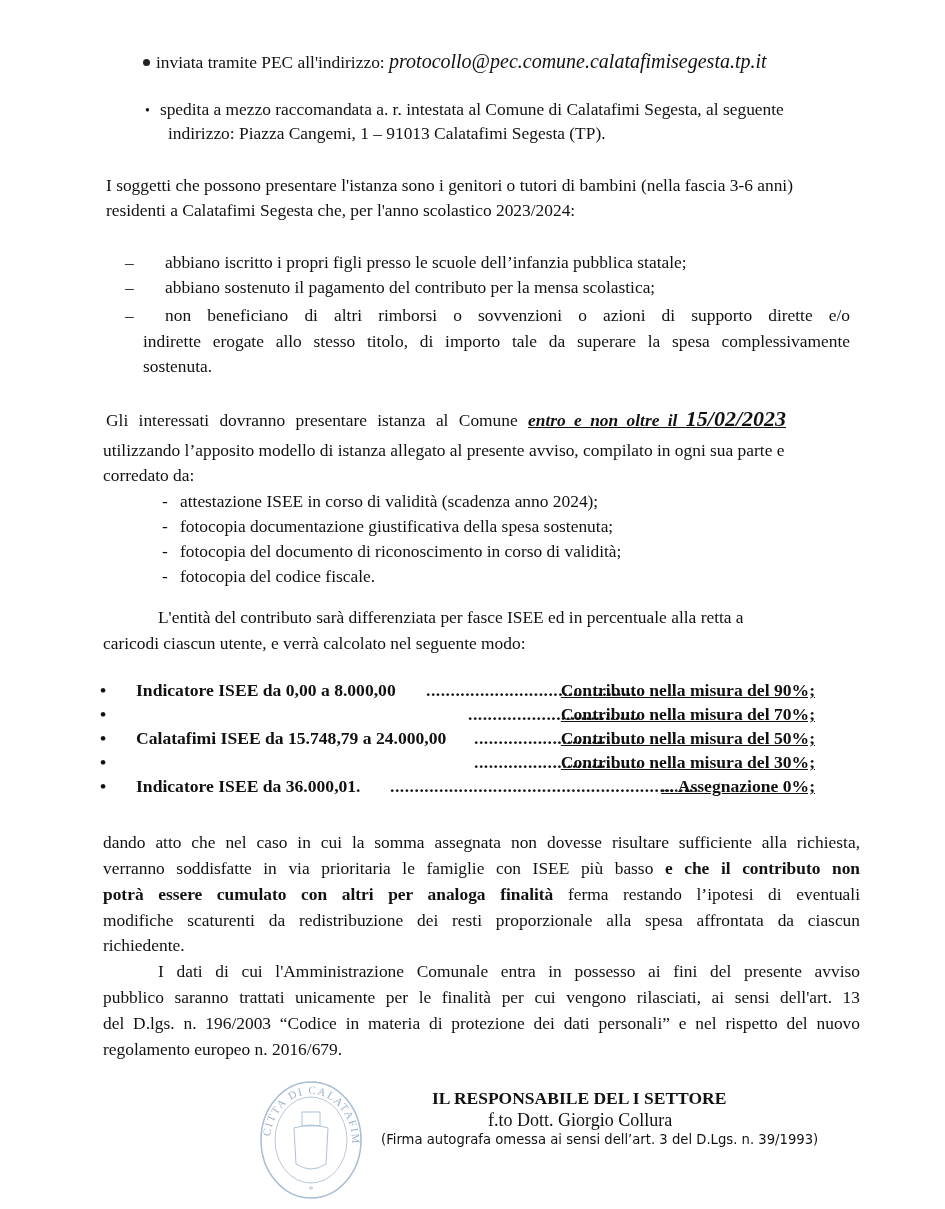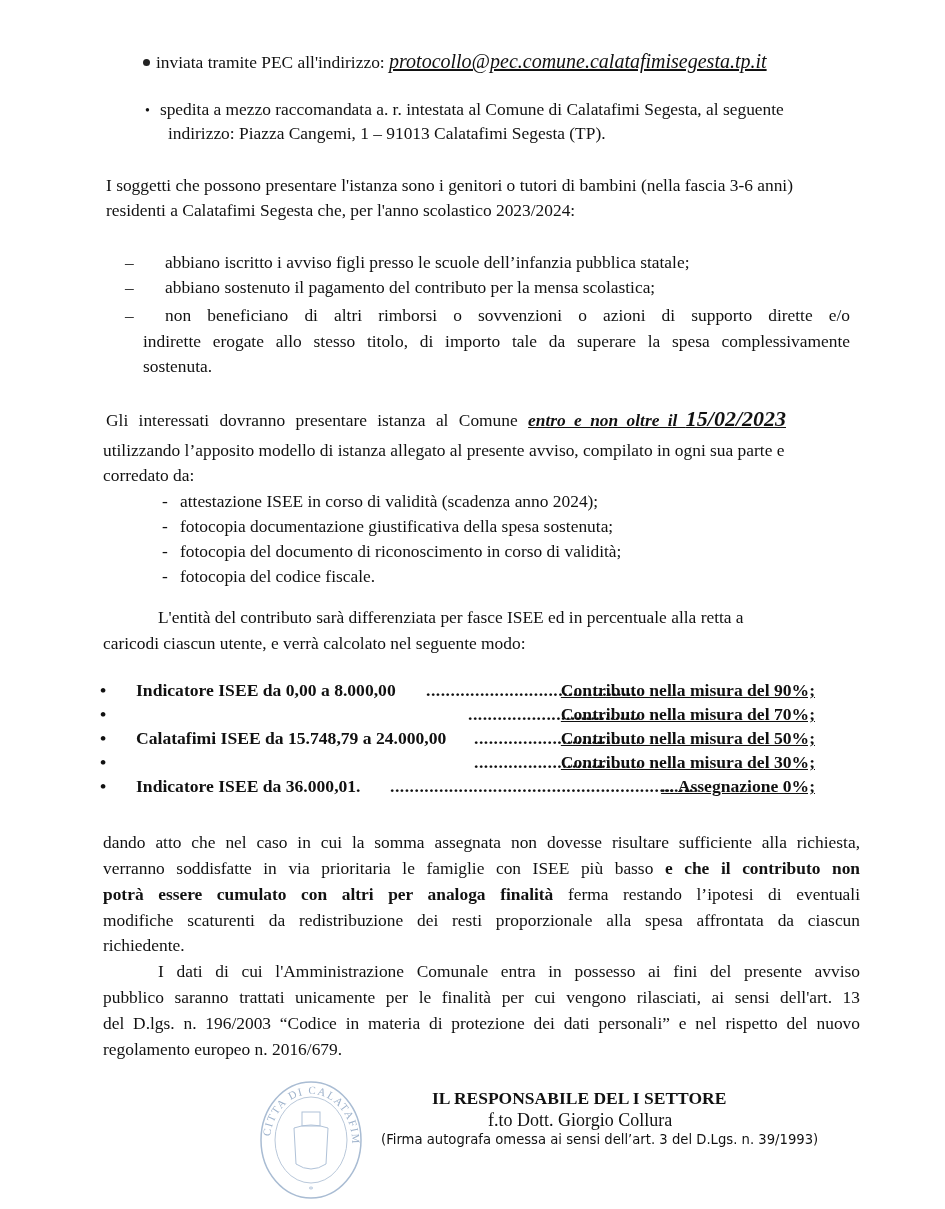--- a/index.html
+++ b/index.html
@@ -1,21 +1,21 @@
 <!DOCTYPE html>
 <html><head>
 <meta charset="utf-8">
 <style>
   html, body { margin: 0; padding: 0; background: #ffffff; }
   body { width: 945px; height: 1209px; position: relative; overflow: hidden;
          font-family: "Liberation Serif", serif; color: #111; font-size: 17.4px; }
   .abs { position: absolute; white-space: nowrap; }
   .line { line-height: 26px; }
   .just { text-align: justify; text-align-last: justify; white-space: normal; }
-  .it { font-style: italic; text-decoration: underline; }
+  .it { font-style: italic; }
   .b { font-weight: bold; }
   .bullet-dot { display: inline-block; width: 7px; height: 7px; border-radius: 50%; background: #222; vertical-align: middle; margin-right: 6px; position: relative; top: -2px; }
   .isee-row { position: absolute; left: 100px; width: 715px; height: 23px; font-weight: bold; font-size: 17.6px; }
   .isee-row .bul { position: absolute; left: 0; top: 0; }
   .isee-row .lab { position: absolute; left: 36px; top: 0; }
   .isee-row .res { position: absolute; right: 0; top: 0; text-decoration: underline; }
   .leader { position: absolute; top: 0; overflow: hidden; white-space: nowrap; letter-spacing: 0.5px; }
   .deadline { font-weight: bold; font-style: italic; text-decoration: underline; }
   .date-big { font-size: 22px; }
   .sign-title { font-weight: bold; font-size: 17.5px; }
@@ -31,21 +31,21 @@
 
 <div class="abs line" style="left:145px; top:96px;">
   <span style="font-size:14px; margin-right:10px;">•</span><span>spedita a mezzo raccomandata a. r. intestata al Comune di Calatafimi Segesta, al seguente</span>
 </div>
 <div class="abs line" style="left:168px; top:120px;">indirizzo: Piazza Cangemi, 1 – 91013 Calatafimi Segesta (TP).</div>
 
 <div class="abs line" style="left:106px; top:172px;">I soggetti che possono presentare l'istanza sono i genitori o tutori di bambini (nella fascia 3-6 anni)</div>
 <div class="abs line" style="left:106px; top:197px;">residenti a Calatafimi Segesta che, per l'anno scolastico 2023/2024:</div>
 
 <div class="abs line" style="left:125px; top:249px;">–</div>
-<div class="abs line" style="left:165px; top:249px;">abbiano iscritto i avviso figli presso le scuole dell’infanzia pubblica statale;</div>
+<div class="abs line" style="left:165px; top:249px;">abbiano iscritto i propri figli presso le scuole dell’infanzia pubblica statale;</div>
 <div class="abs line" style="left:125px; top:274px;">–</div>
 <div class="abs line" style="left:165px; top:274px;">abbiano sostenuto il pagamento del contributo per la mensa scolastica;</div>
 <div class="abs line" style="left:125px; top:302px;">–</div>
 <div class="abs line just" style="left:165px; top:302px; width:685px;">non beneficiano di altri rimborsi o sovvenzioni o azioni di supporto dirette e/o</div>
 <div class="abs line just" style="left:143px; top:328px; width:707px;">indirette erogate allo stesso titolo, di importo tale da superare la spesa complessivamente</div>
 <div class="abs line" style="left:143px; top:353px;">sostenuta.</div>
 
 <div class="abs" style="left:106px; top:404px; width:745px; height:30px; line-height:30px;">
   <span style="word-spacing:6px;">Gli interessati dovranno presentare istanza al Comune </span><span class="deadline" style="word-spacing:4px;"><span>entro e non oltre il </span><span class="date-big">15/02/2023</span></span>
 </div>

